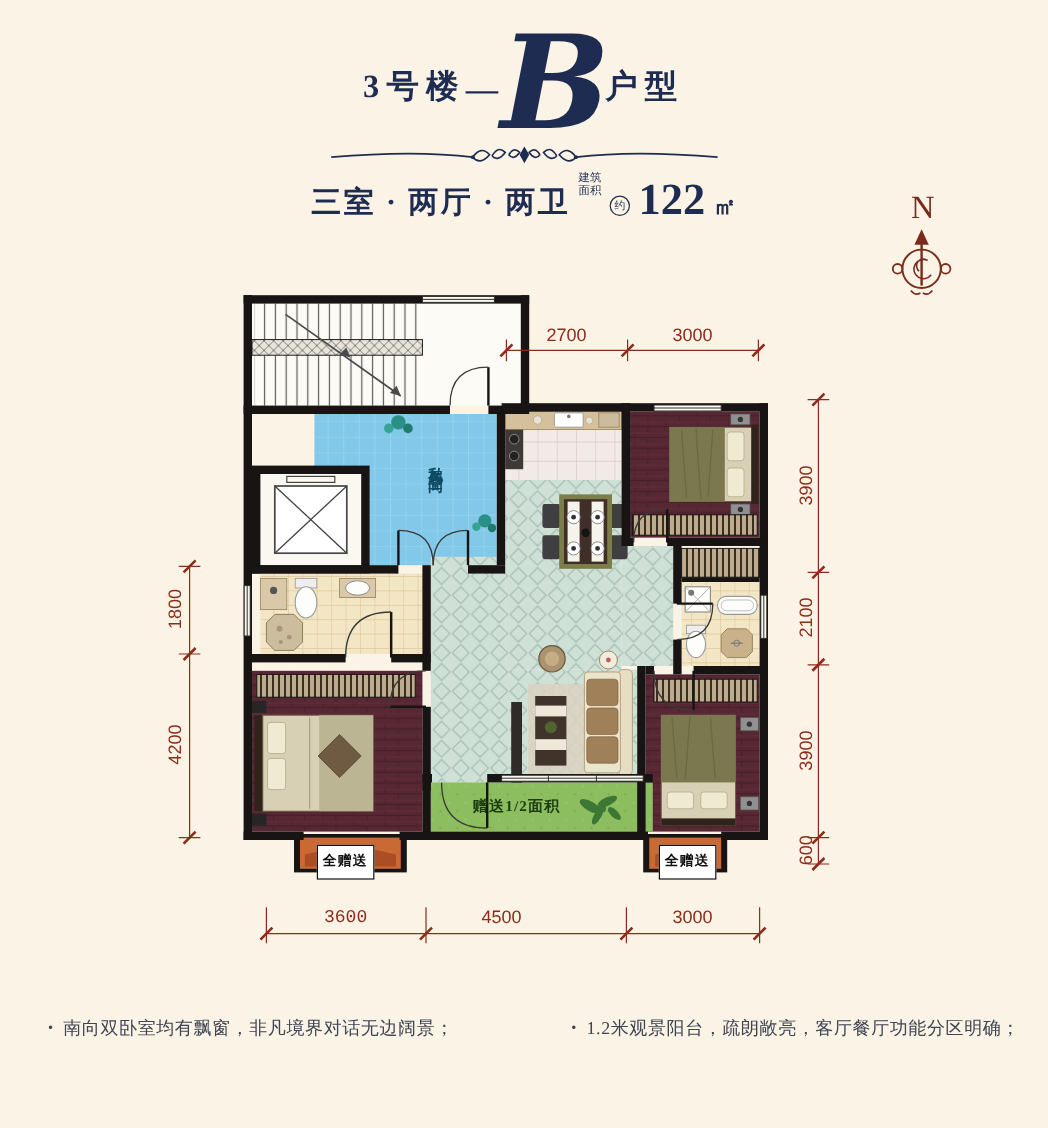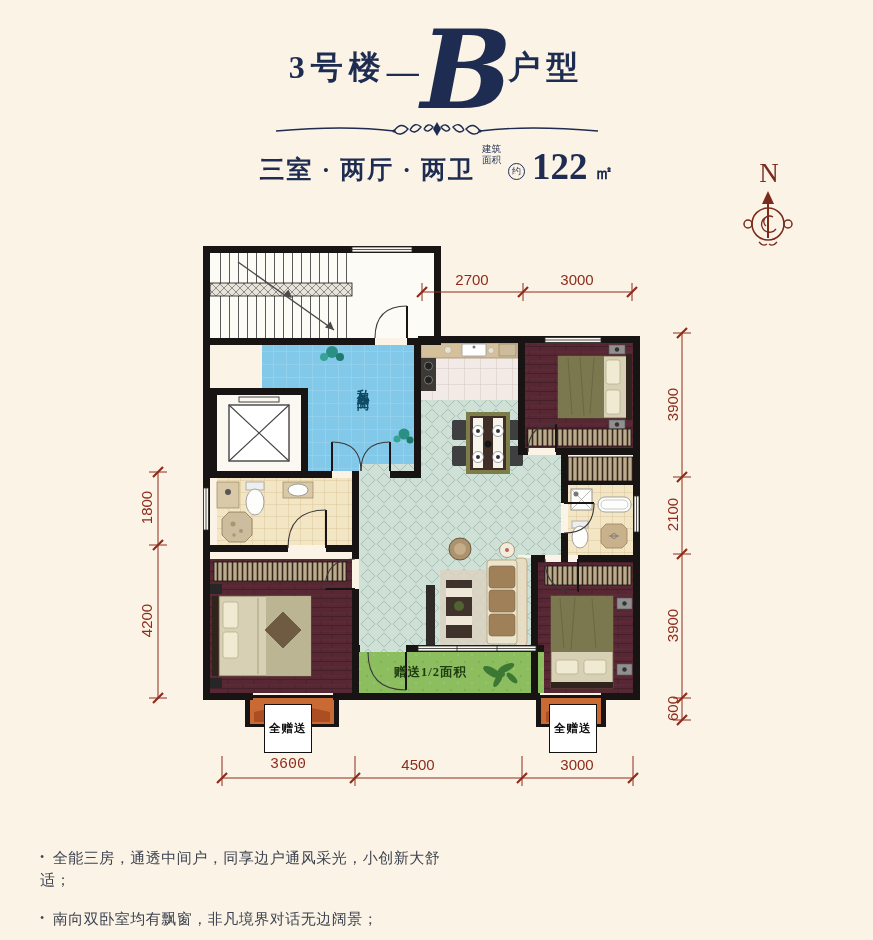--- a/index.html
+++ b/index.html
@@ -3,21 +3,21 @@
 <meta charset="utf-8">
 <style>
   html,body{margin:0;padding:0;}
   body{width:873px;height:940px;overflow:hidden;background:#fbf3e5;
        font-family:"Liberation Serif","DejaVu Serif",serif;}
   .stage{position:relative;width:873px;height:940px;background:#fbf3e5;}
 
   
   .title-row{position:absolute;top:22px;left:0;width:100%;display:flex;
              justify-content:center;align-items:flex-end;color:#1d2c50;}
-  .t-text{font-size:32px;font-weight:bold;letter-spacing:6px;margin-bottom:16px;}
+  .t-text{font-size:27px;font-weight:bold;letter-spacing:6px;margin-bottom:16px;}
   .t-big{font-size:108px;line-height:.78;font-style:italic;font-weight:bold;
          font-family:"DejaVu Serif",serif;margin:0 -4px;transform:translateY(6px);}
   .flourish{position:absolute;top:118px;left:50%;transform:translateX(-50%);}
 
   .subtitle-row{position:absolute;top:144px;left:0;width:100%;display:flex;
                 justify-content:center;align-items:flex-end;color:#1d2c50;gap:7px;}
   .layout-text{font-size:25px;font-weight:bold;letter-spacing:2px;line-height:1;}
   .area-mini{display:flex;flex-direction:column;font-size:9.5px;font-weight:normal;
              line-height:1.15;margin-bottom:16px;}
   .approx-circle{width:15px;height:15px;border:1px solid #1d2c50;border-radius:50%;
@@ -28,21 +28,21 @@
   
   .dim{position:absolute;width:60px;text-align:center;font-size:15px;color:#8e2c1c;
        font-family:"Liberation Sans","DejaVu Sans",sans-serif;}
   .dim.rot{width:64px;transform:rotate(-90deg);}
   .flex-label{position:absolute;left:353px;top:379px;width:18px;height:76px;
               writing-mode:vertical-rl;font-size:12.5px;font-weight:bold;color:#0e4a63;
               letter-spacing:3px;}
   .balcony-label{position:absolute;left:394px;top:664px;font-size:12.5px;font-weight:bold;
                  color:#1d3c10;letter-spacing:1px;}
   .bay-label{position:absolute;background:#ffffff;border:1px solid #111;color:#111;
-             font-size:11.5px;font-weight:bold;line-height:15px;padding:16px 4px;letter-spacing:1px;}
+             font-size:11.5px;font-weight:bold;line-height:15px;padding:6px 4px;letter-spacing:1px;}
   .compass-n{position:absolute;left:754px;top:158px;width:30px;text-align:center;
              font-size:27px;color:#7a2b1c;font-family:"Liberation Serif",serif;}
 
   
   .features{position:absolute;top:848px;font-size:15px;color:#3e4452;letter-spacing:.5px;}
   .features.left{left:40px;width:424px;}
   .features.right{left:476px;width:392px;}
   .feature-item{margin-bottom:17px;line-height:1.45;}
   .feature-item::before{content:"•";margin-right:8px;font-size:12px;vertical-align:2px;}
 
@@ -430,19 +430,19 @@
   <div class="dim rot" style="left:640px;top:506px;">2100</div>
   <div class="dim rot" style="left:640px;top:617px;">3900</div>
   <div class="dim rot" style="left:640px;top:700px;">600</div>
   <div class="dim rot" style="left:114px;top:499px;">1800</div>
   <div class="dim rot" style="left:114px;top:612px;">4200</div>
   <div class="dim" style="left:258px;top:756px;font-family:Liberation Mono, monospace;">3600</div>
   <div class="dim" style="left:388px;top:756px;">4500</div>
   <div class="dim" style="left:547px;top:756px;">3000</div>
 
   <div class="features left">
-    <div class="feature-item">全能三房，通透中间户，同享边户通风采光，小创新大舒适；</div>
     <div class="feature-item">南向双卧室均有飘窗，非凡境界对话无边阔景；</div>
   </div>
   <div class="features right">
+    <div class="feature-item">1.2米观景阳台，疏朗敞亮，客厅餐厅功能分区明确；</div>
   </div>
 
 </div>
 
 </body></html>

